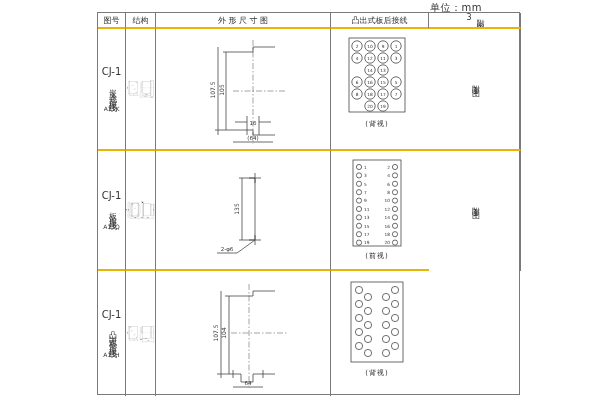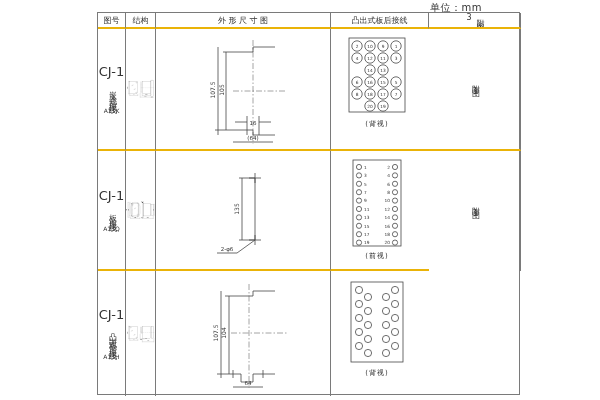--- a/index.html
+++ b/index.html
@@ -10,21 +10,21 @@
   .tbl{position:absolute;left:97px;top:12px;width:423px;height:383px;display:grid;
        grid-template-columns:28px 30px 175px 98px 92px;
        grid-template-rows:16px 122px 120px 125px;border:1px solid #7a7a7a;background:#fff}
   .cell{border-right:1px solid #7a7a7a;border-bottom:2px solid #eab308;display:flex;
         align-items:center;justify-content:center;overflow:hidden;position:relative}
   .cell.lc{border-right:none}
   .cell.lr{border-bottom:none}
   .head{font-size:8px;white-space:pre}
   .figv{writing-mode:vertical-rl;text-orientation:upright;font-size:8px;letter-spacing:4px}
   .structcell{flex-direction:column;gap:5px}
-  .model{font-size:13px}
+  .model{font-size:10px}
   .desc{writing-mode:vertical-rl;text-orientation:upright;font-size:8px;letter-spacing:3px}
   .code{font-size:6px}
   svg rect,svg line,svg path,svg circle{stroke:#474747;fill:none;stroke-width:.8}
   svg .cl{stroke:#5a5a5a;stroke-width:.55;stroke-dasharray:6 2 1.5 2}
   svg text{fill:#333;stroke:none;font-family:"DejaVu Sans",sans-serif}
   .dim{font-size:6px;text-anchor:middle}
   .dims{font-size:5.5px;text-anchor:middle}
   .cap{font-size:7px;text-anchor:middle;letter-spacing:1px}
   .tnum{font-size:4.3px;text-anchor:middle}
 </style>

